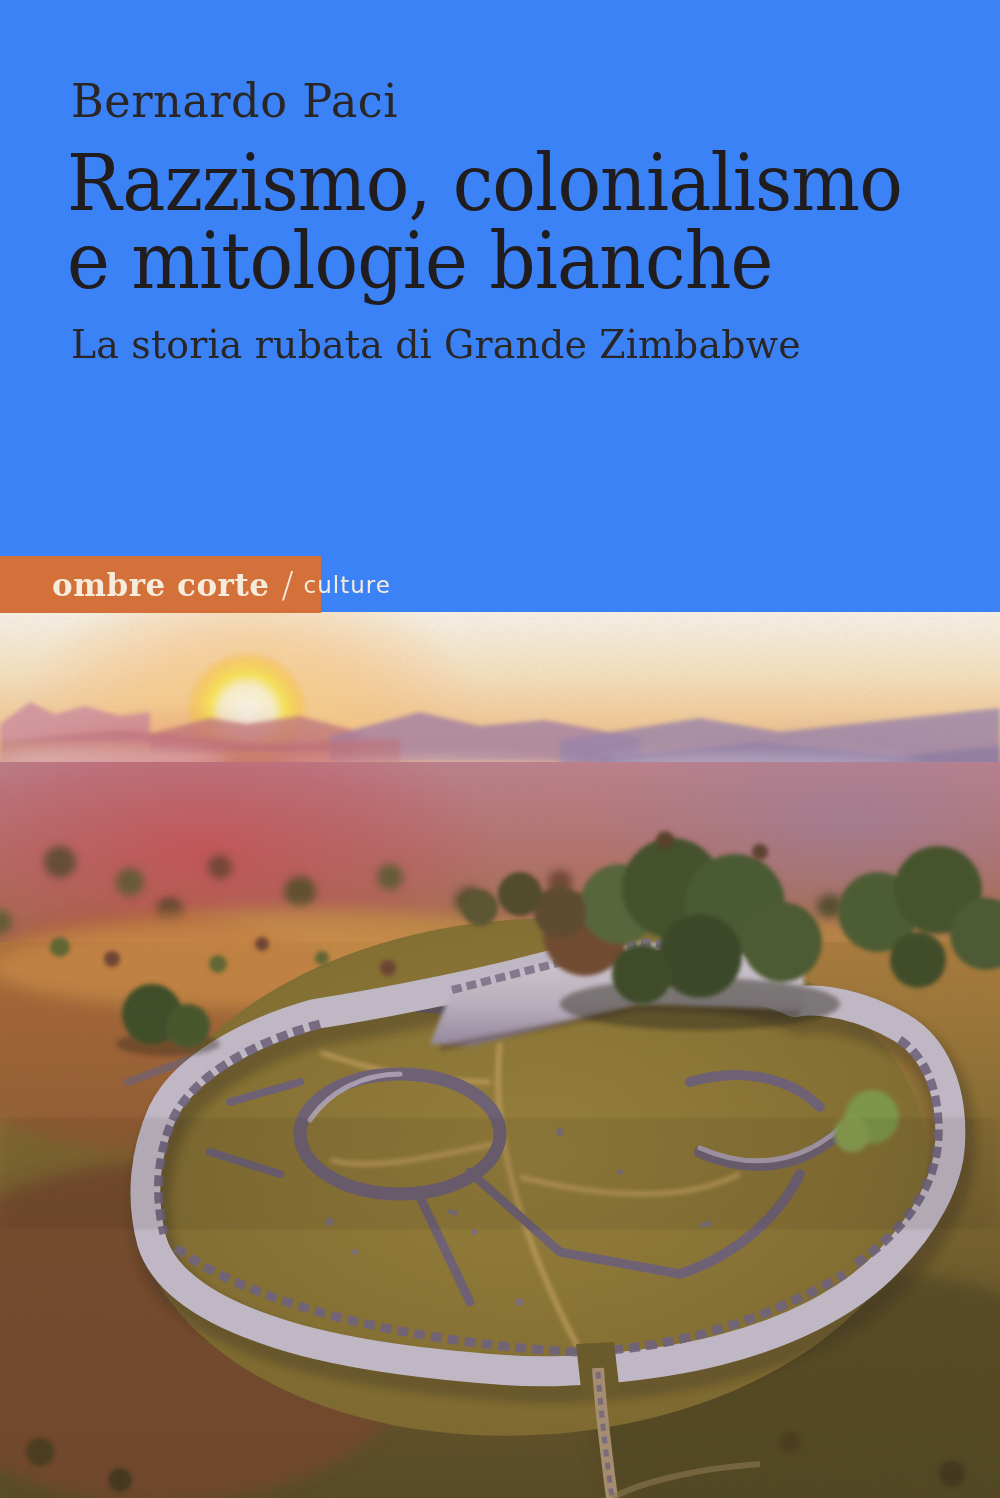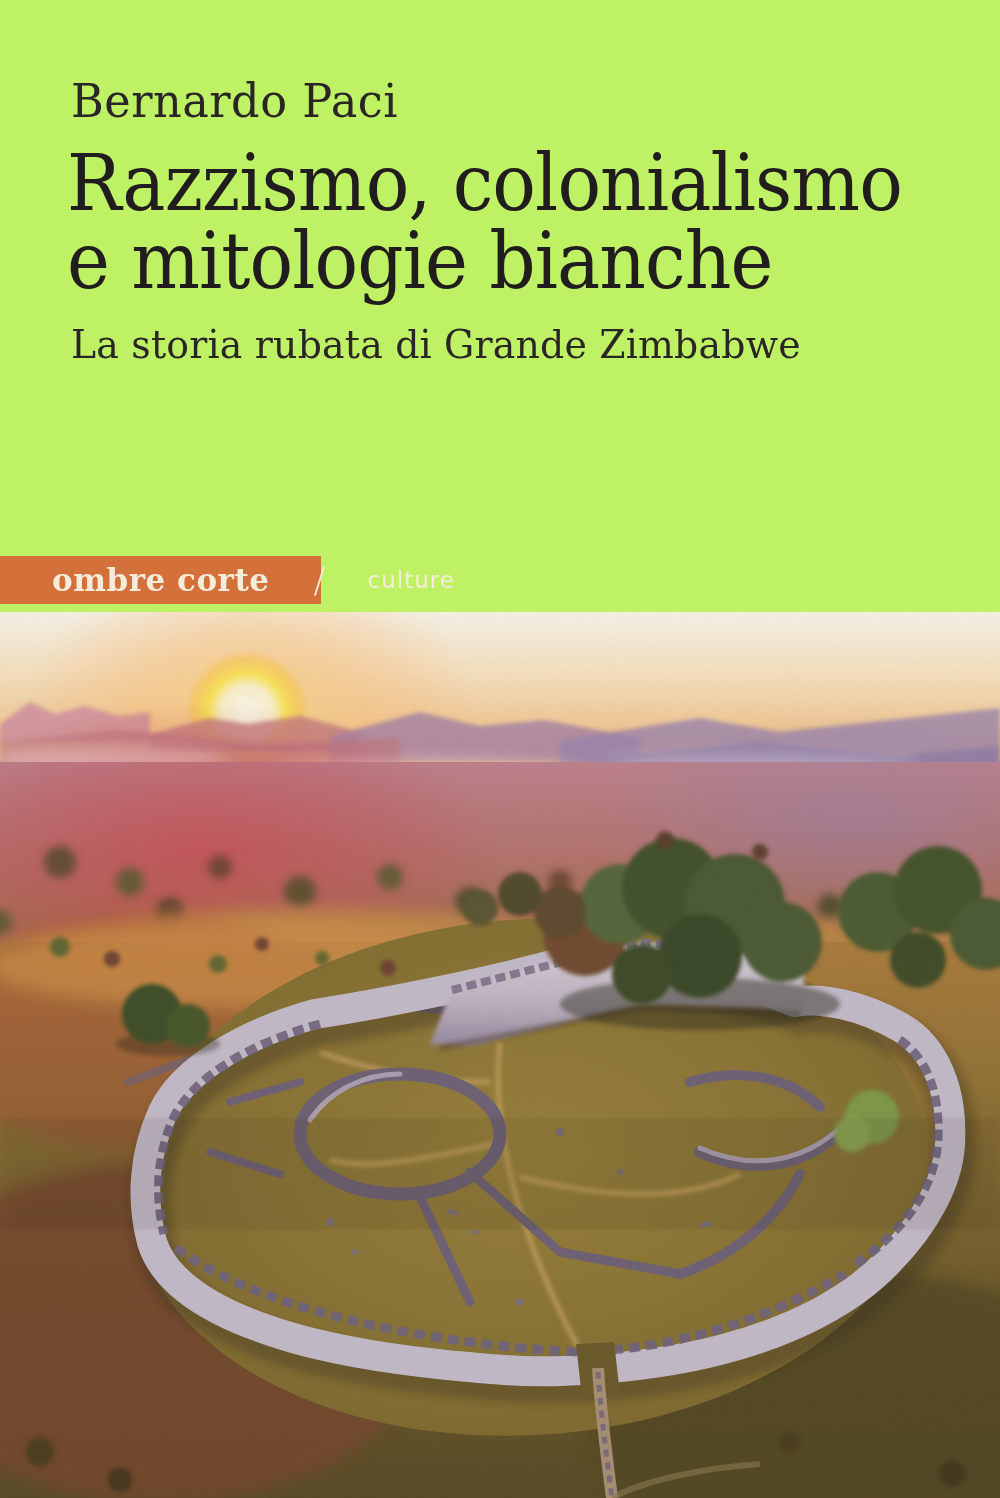--- a/index.html
+++ b/index.html
@@ -1,20 +1,20 @@
 <!DOCTYPE html>
 <html><head>
 <meta charset="utf-8">
 <style>
   html,body{margin:0;padding:0;background:#e8e6e2;}
   .cover{
     position:relative;
     width:1000px;height:1498px;
     margin:0 auto;
-    background:#bef264;
+    background:#3b82f6;
     overflow:hidden;
     font-family:"DejaVu Serif","Liberation Serif",serif;
   }
   .author{
     position:absolute;left:71px;top:76px;
     font-size:46px;line-height:1.1;
     color:#2a2625;letter-spacing:.5px;
     transform:scaleX(.97);transform-origin:left top;
     white-space:nowrap;
   }
@@ -26,26 +26,25 @@
   }
   .title .line{display:block;white-space:nowrap;}
   .subtitle{
     position:absolute;left:71px;top:322px;
     font-size:39px;color:#2a2625;letter-spacing:.2px;
     transform:scaleX(.97);transform-origin:left top;
     white-space:nowrap;
   }
   .banner{
     position:absolute;left:0;top:556px;
-    width:321px;height:48px;
+    width:321px;height:57px;
     background:#d4703a;
     display:flex;align-items:center;
     padding-left:52px;box-sizing:border-box;
     z-index:3;
-    gap:32px;
   }
   .banner .publisher{
     font-family:"DejaVu Serif","Liberation Serif",serif;
     font-weight:bold;font-size:31px;color:#f6ecdc;
     letter-spacing:.5px;white-space:nowrap;
   }
   .banner .sep{
     font-family:"DejaVu Sans","Liberation Sans",sans-serif;
     font-weight:300;font-size:36px;color:#f6ecdc;
     margin:0 10px 0 12px;line-height:1;

